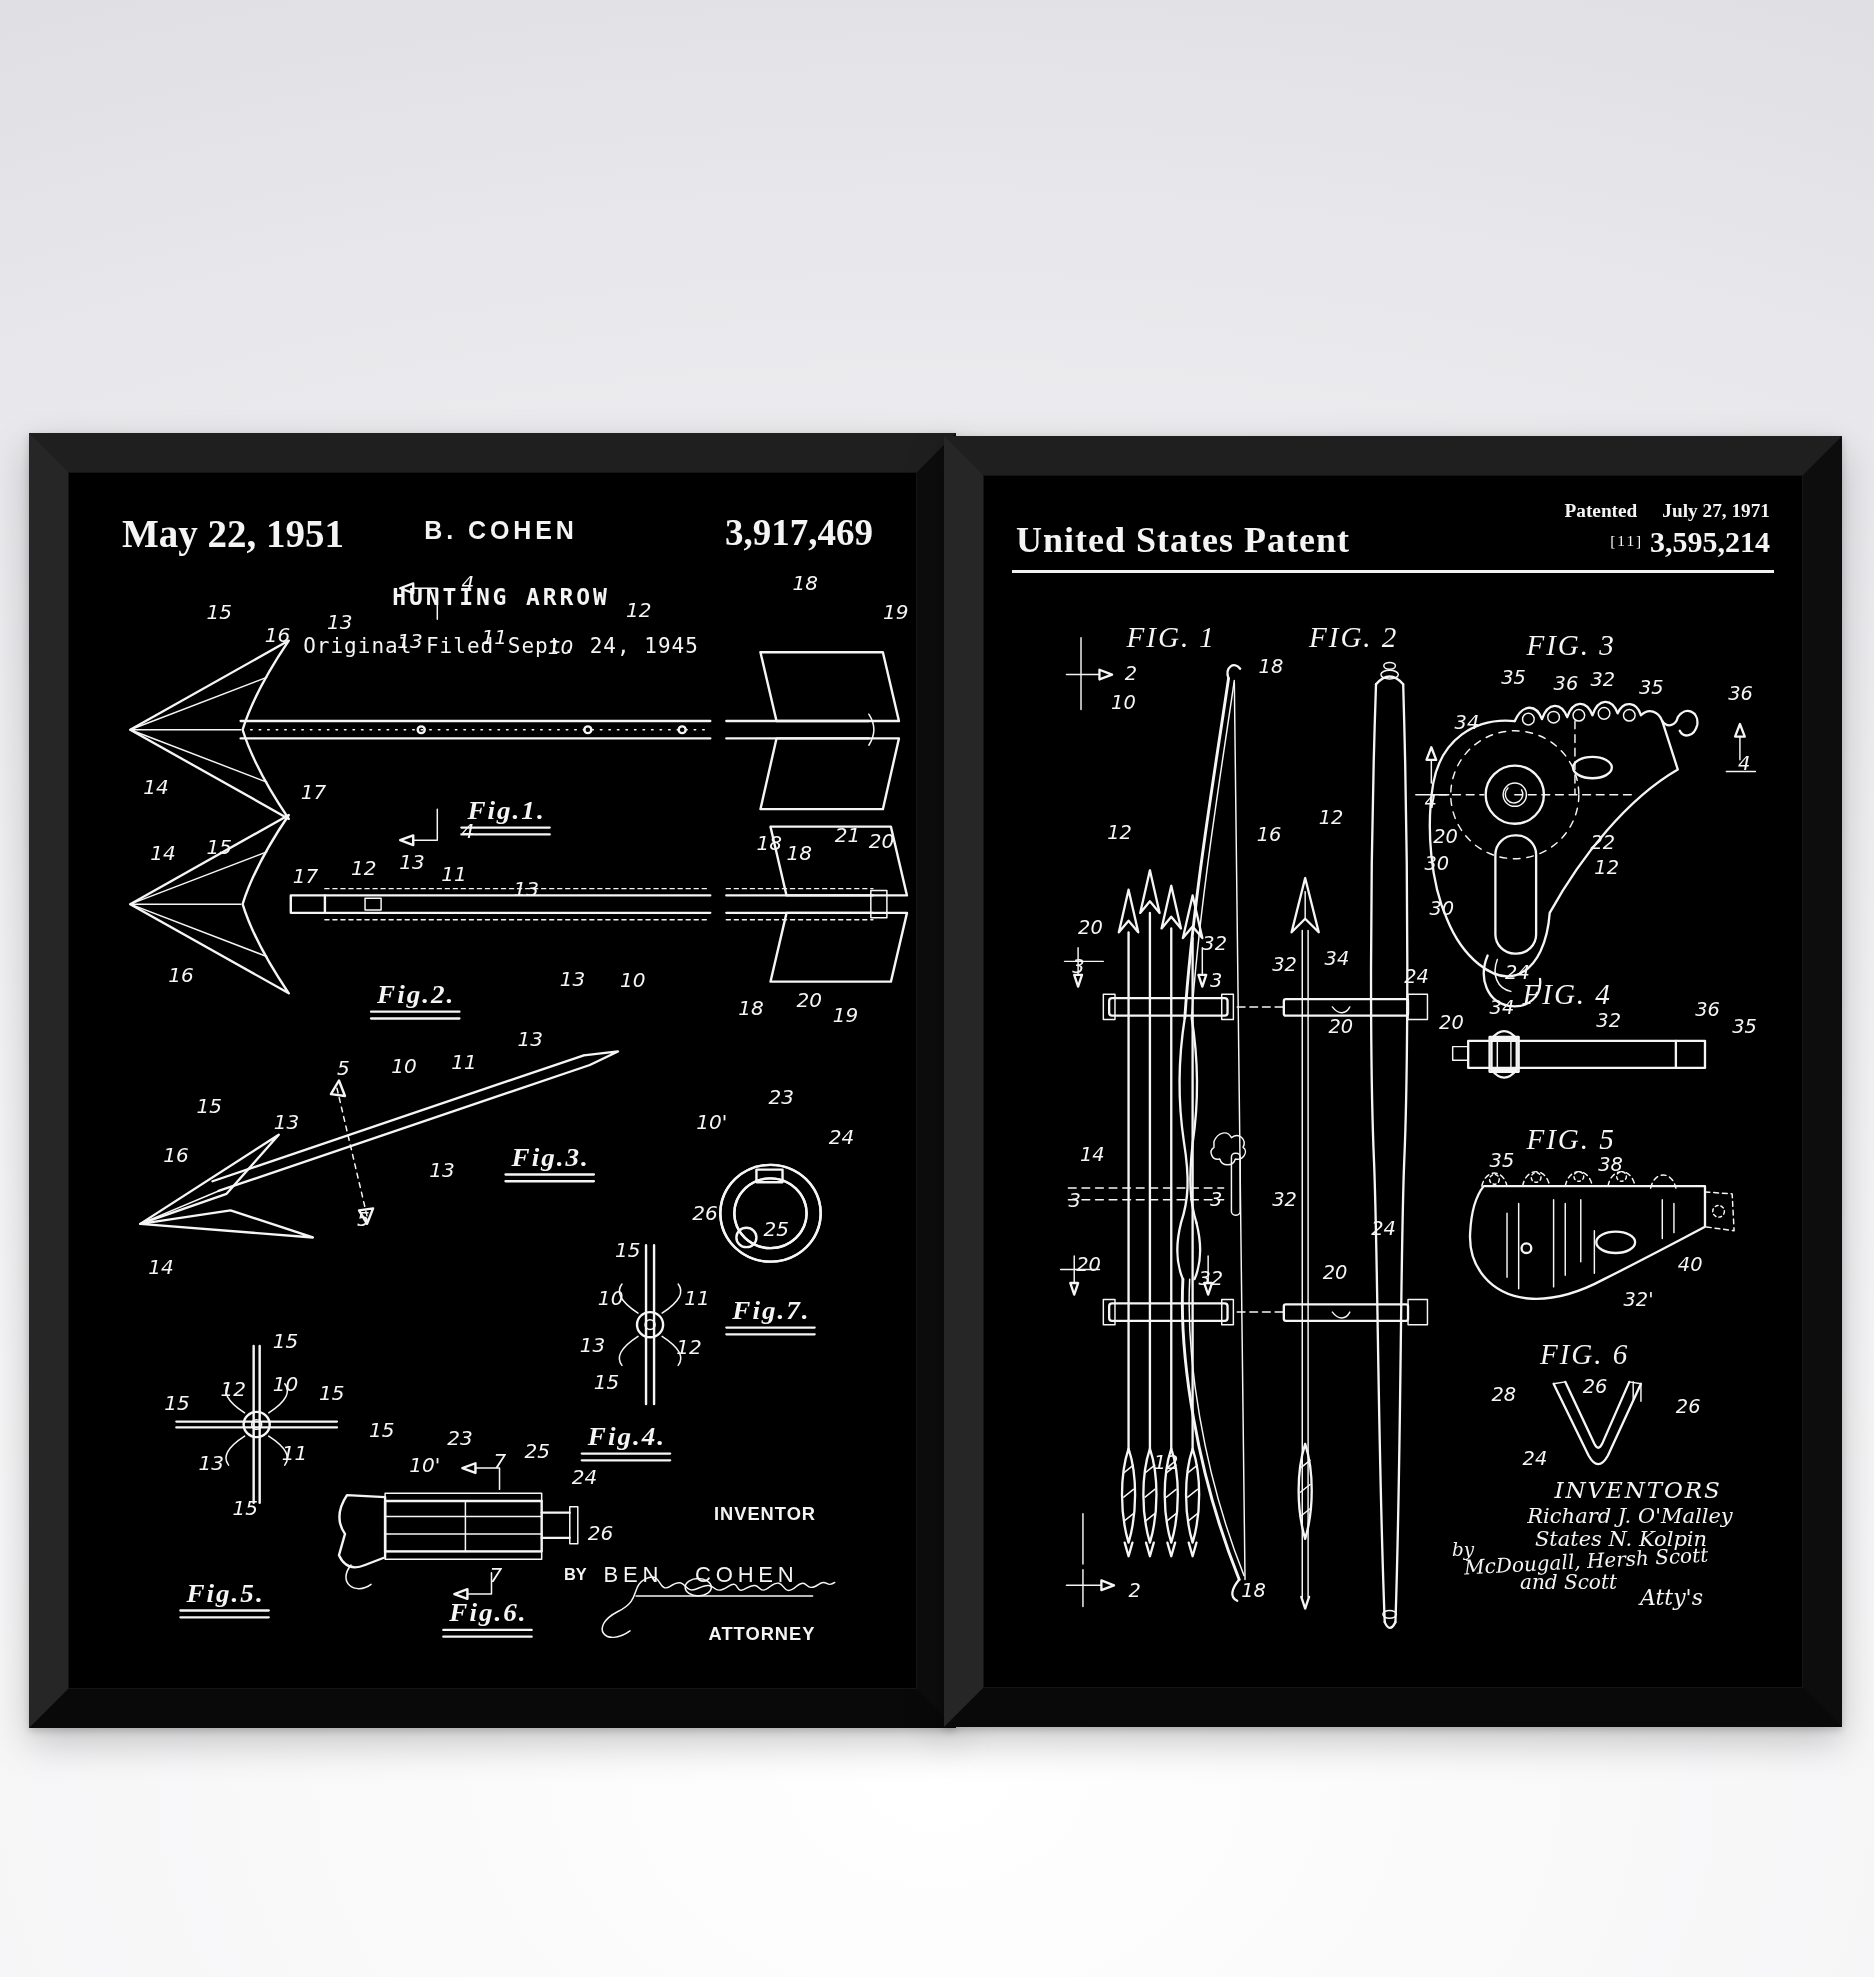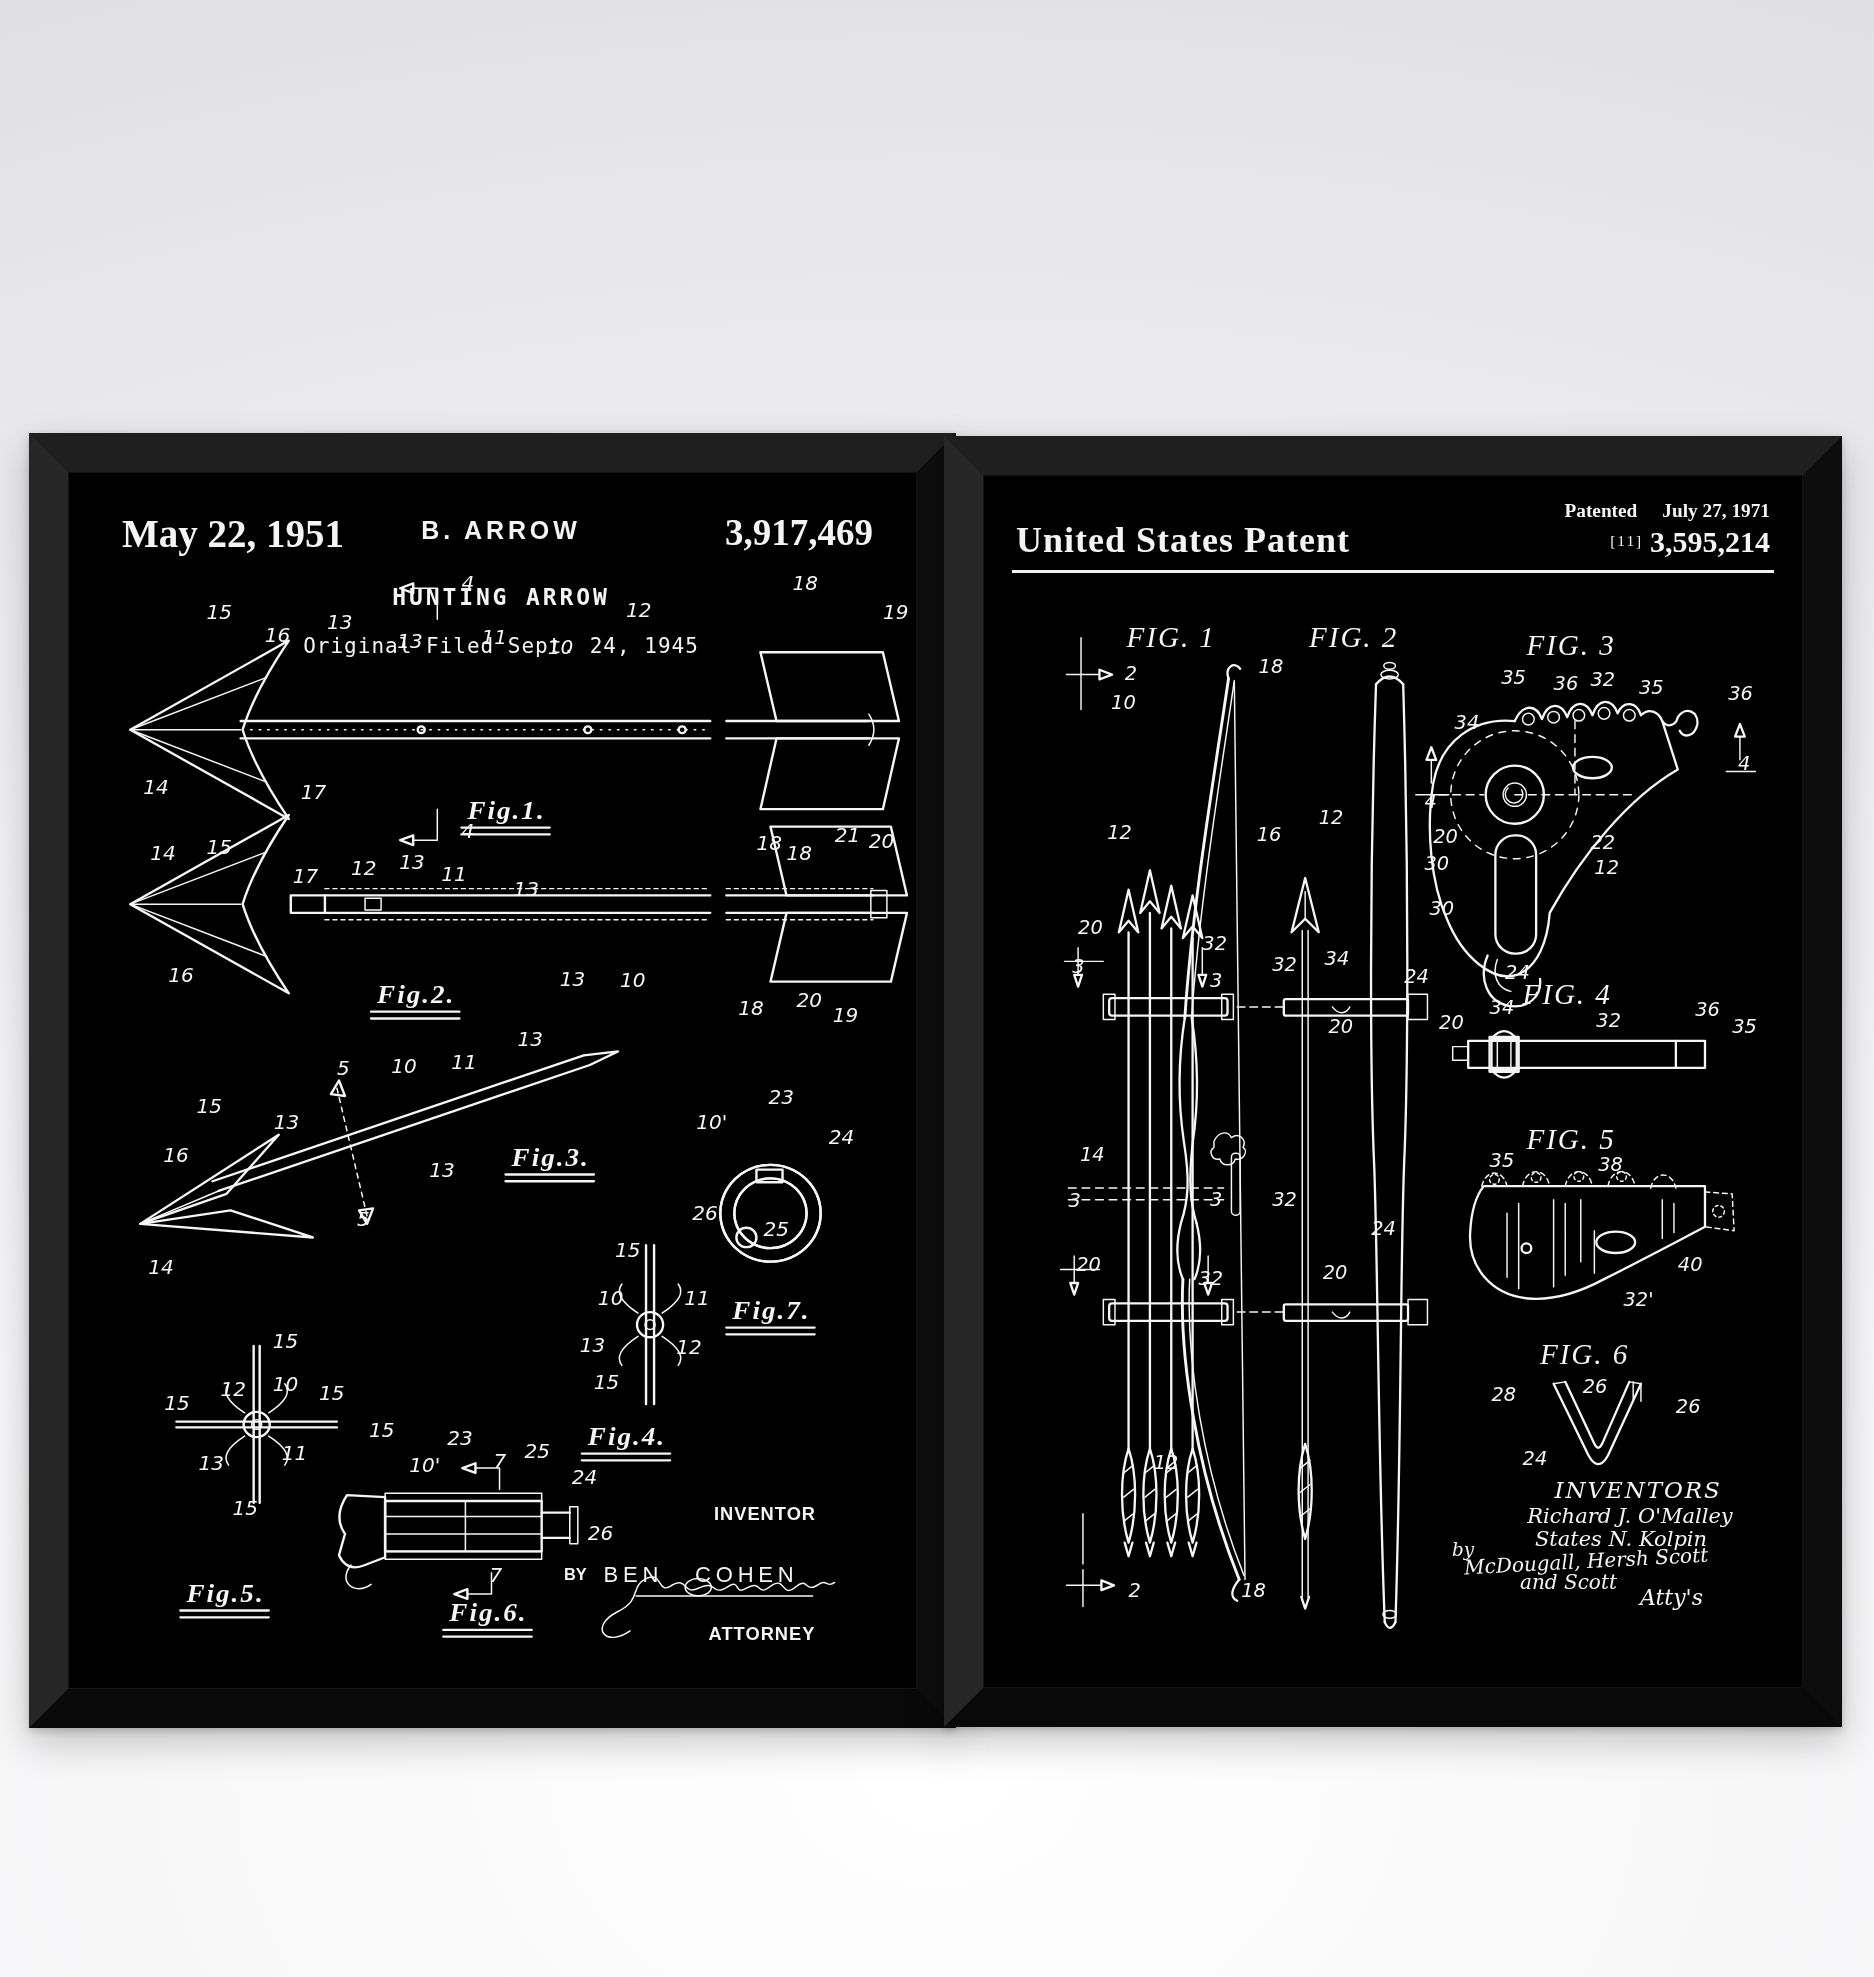--- a/index.html
+++ b/index.html
@@ -58,21 +58,21 @@
   .figL{font:bold italic 27px "Liberation Serif",serif;fill:#f5f5f5;stroke:none !important;letter-spacing:2px;}
   .figR{font:italic 30px "Liberation Serif",serif;fill:#f5f5f5;stroke:none !important;letter-spacing:2px;}
   .figUL{stroke:#f5f5f5;stroke-width:2.2;}
 </style>
 </head>
 <body>
 
 <div class="frame frame-left">
   <div class="poster">
     <div class="txt lp-date">May 22, 1951</div>
-    <div class="txt lp-name ctr">B. ARROW</div>
+    <div class="txt lp-name ctr">B. COHEN</div>
     <div class="txt lp-number">3,917,469</div>
     <div class="txt lp-title ctr">HUNTING ARROW</div>
     <div class="txt lp-filed ctr">Original Filed Sept. 24, 1945</div>
 
     <svg class="art" viewBox="0 0 846 1256" preserveAspectRatio="none">
       <defs>
         <pattern id="hL" width="7" height="7" patternUnits="userSpaceOnUse" patternTransform="rotate(45)">
           <line x1="0" y1="0" x2="0" y2="7" stroke="#f5f5f5" stroke-width="2"></line>
         </pattern>
       </defs>

